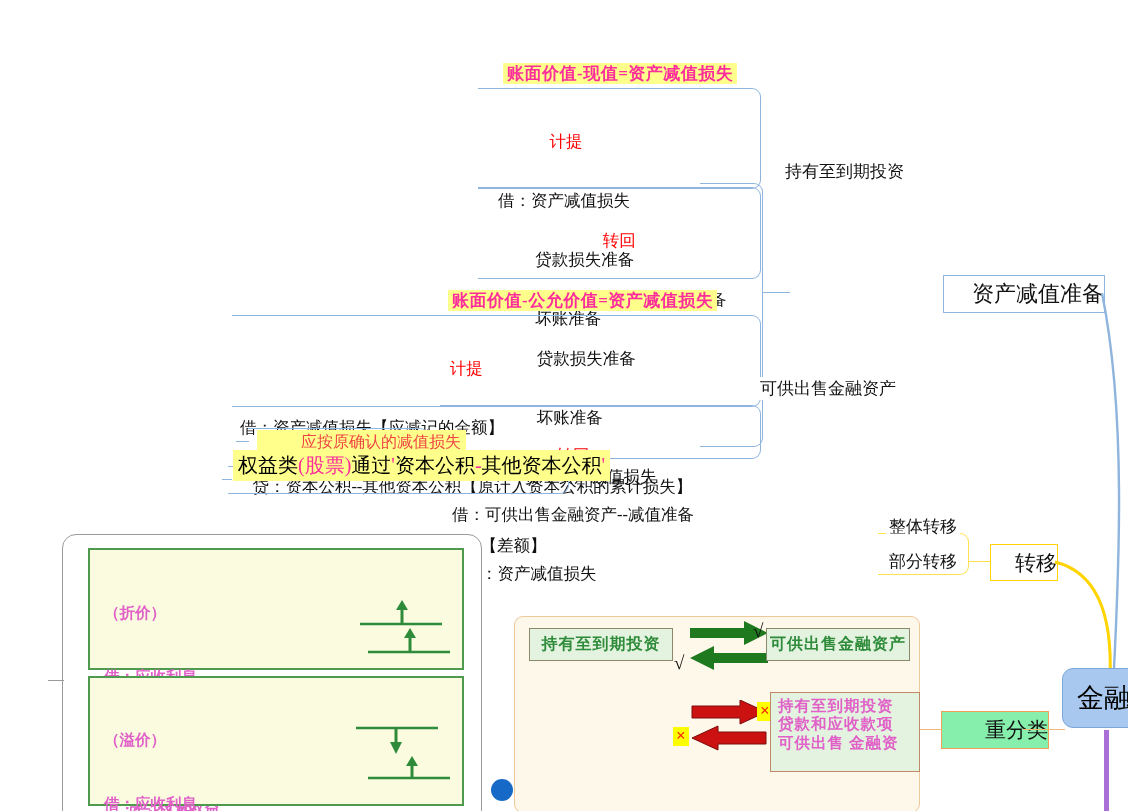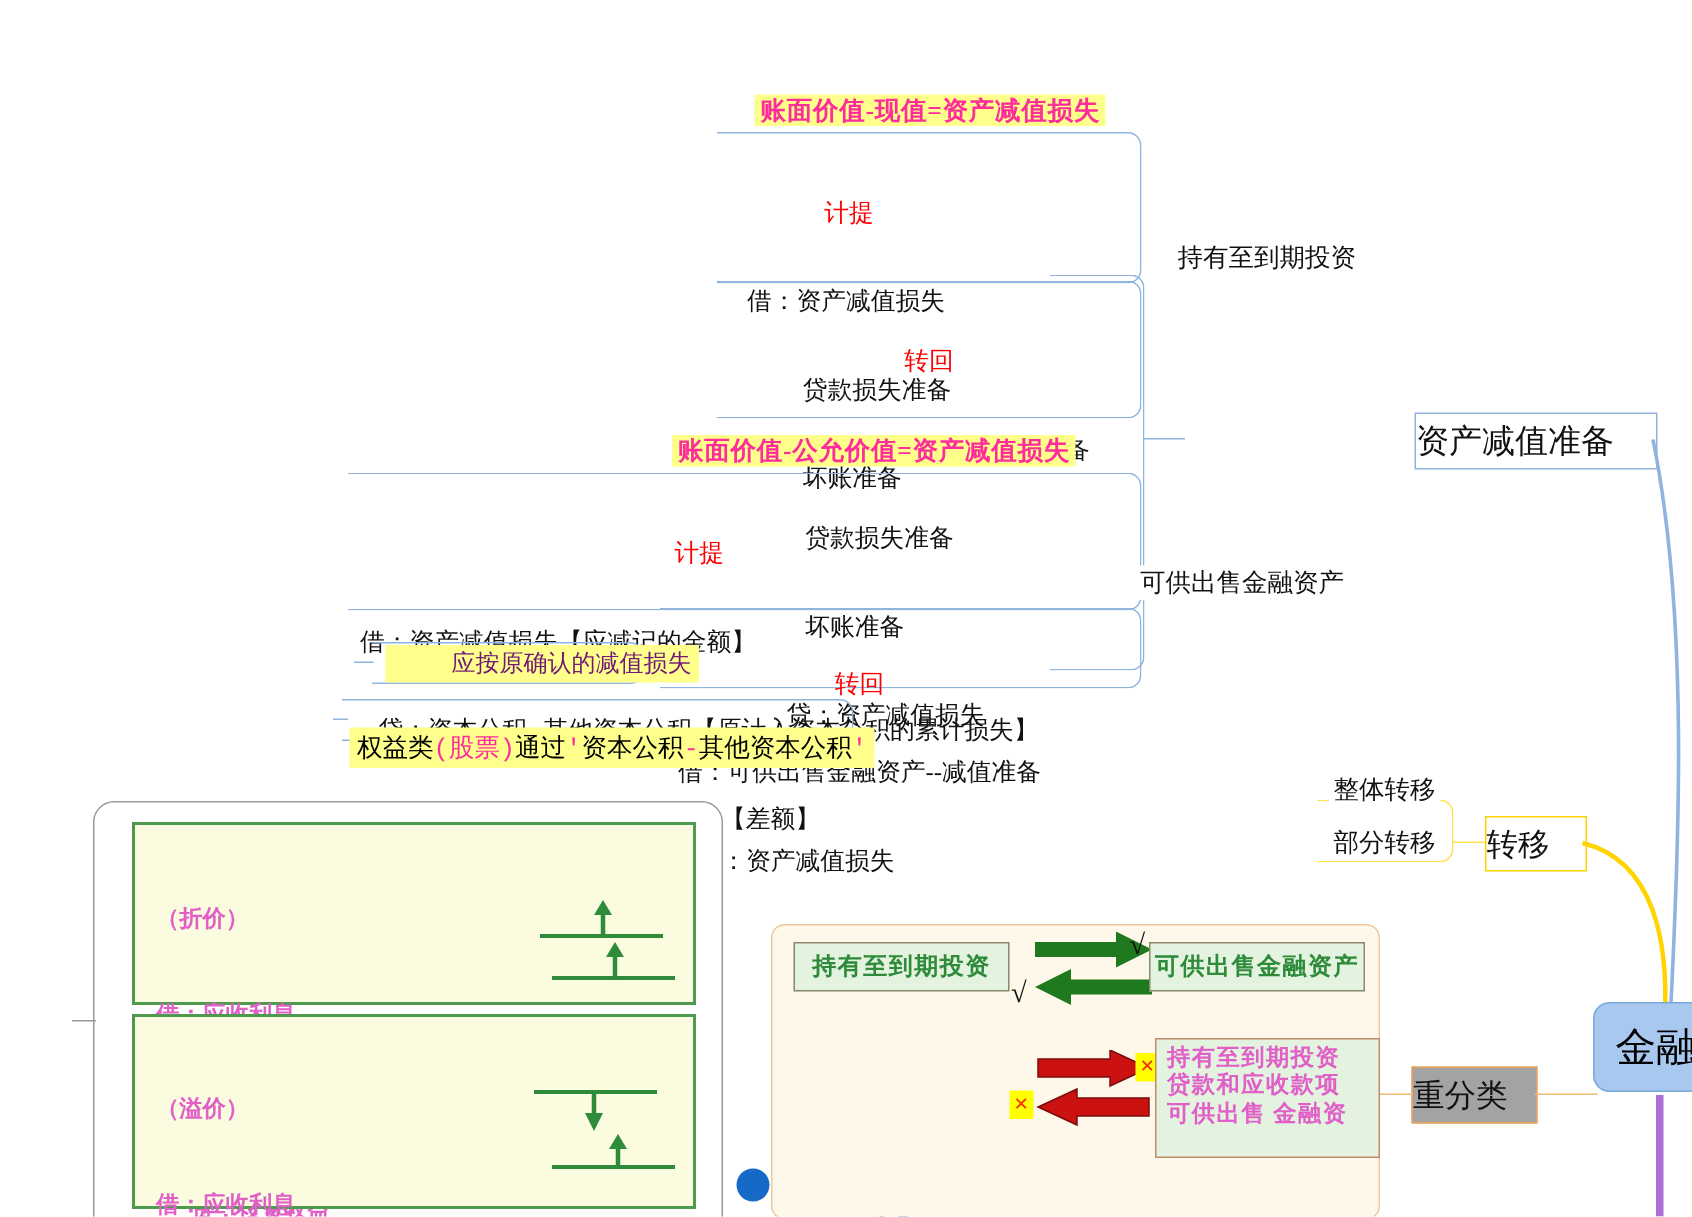--- a/index.html
+++ b/index.html
@@ -31,43 +31,43 @@
     position:absolute;border:1.3px solid #ffe14d;border-radius:9px;
     background:transparent;pointer-events:none;
   }
   .hline{position:absolute;height:0;border-top:1.3px solid #8fb4de;}
   .hline-y{position:absolute;height:0;border-top:1.3px solid #ffe14d;}
   .hline-o{position:absolute;height:0;border-top:1.3px solid #f0b97a;}
 
   
   .node{
     position:absolute;border-radius:0;display:flex;align-items:center;
-    justify-content:flex-start;white-space:nowrap;
+    justify-content:flex-end;white-space:nowrap;
   }
   .node-blue{border:1.3px solid #8fb4de;background:#fff;font-size:22px;color:#111;}
   .node-yellow{border:1.5px solid #ffd400;background:#fff;font-size:21px;color:#111;}
-  .node-orange{border:1.5px solid #f0a055;background:#a3a3a3;font-size:21px;color:#111;}
+  .node-orange{border:1.5px solid #f0a055;background:#86efac;font-size:21px;color:#111;padding-left:24px;}
   .node-core{
     border:1.5px solid #7aa8d8;background:#a8c8ef;font-size:27px;color:#000;
     border-radius:11px;
   }
 
   
   .branch-label{position:absolute;font-size:17px;color:#111;white-space:nowrap;background:#fff;padding:0 3px;}
 
   
   .entry{position:absolute;font-size:16.5px;color:#111;line-height:1.2;white-space:pre;}
   .kw{color:#ff0000;text-align:center;}
 
   
   .chip{
     position:absolute;background:#ffff8c;border:0;padding:2px 5px;
     font-size:16px;white-space:nowrap;
   }
-  .chip-pink{color:#701a75;padding-left:44px;}
+  .chip-pink{color:#ef4444;padding-left:44px;}
   .chip-black{color:#000;}
   .mg{color:#ff2d9b;}
 
   
   .gray-box{
     position:absolute;border:1.4px solid #9a9a9a;border-radius:14px;background:#fff;
   }
   .green-box{
     position:absolute;border:2px solid #4e9a4e;background:#fbfbe0;
   }
@@ -136,21 +136,21 @@
     <div class="ln">借：可供出售金融资产--减值准备</div>
     <div class="ln">   贷：资产减值损失</div>
   </div>
 
   <div class="bracket" style="left:248px;top:428px;width:180px;height:26px;border-left:none;border-top-left-radius:0;border-bottom-left-radius:0;"></div>
   <div class="chip chip-pink" style="left:257px;top:430px;">应按原确认的减值损失</div>
 
   <div class="hline" style="left:236px;top:441px;width:13px;"></div>
 
   <div class="bracket" style="left:228px;top:466px;width:340px;height:26px;border-left:none;border-top-left-radius:0;border-bottom-left-radius:0;"></div>
-  <div class="chip chip-black" style="left:233px;top:485px;font-size:17px;font-family:Liberation Mono, monospace;">
+  <div class="chip chip-black" style="left:233px;top:450px;font-size:20px;">
     <span>权益类</span><span class="mg">(股票)</span><span>通过</span><span class="mg">'</span><span>资本公积</span><span class="mg">-</span><span>其他资本公积</span><span class="mg">'</span>
   </div>
   <div class="hline" style="left:222px;top:479px;width:10px;"></div>
 
   <div class="bracket" style="left:700px;top:183px;width:62px;height:262px;border-left:none;border-top-left-radius:0;border-bottom-left-radius:0;"></div>
   <div class="hline" style="left:762px;top:292px;width:28px;"></div>
 
   <div class="branch-label" style="left:782px;top:160px;">持有至到期投资</div>
   <div class="branch-label" style="left:757px;top:377px;">可供出售金融资产</div>
 

